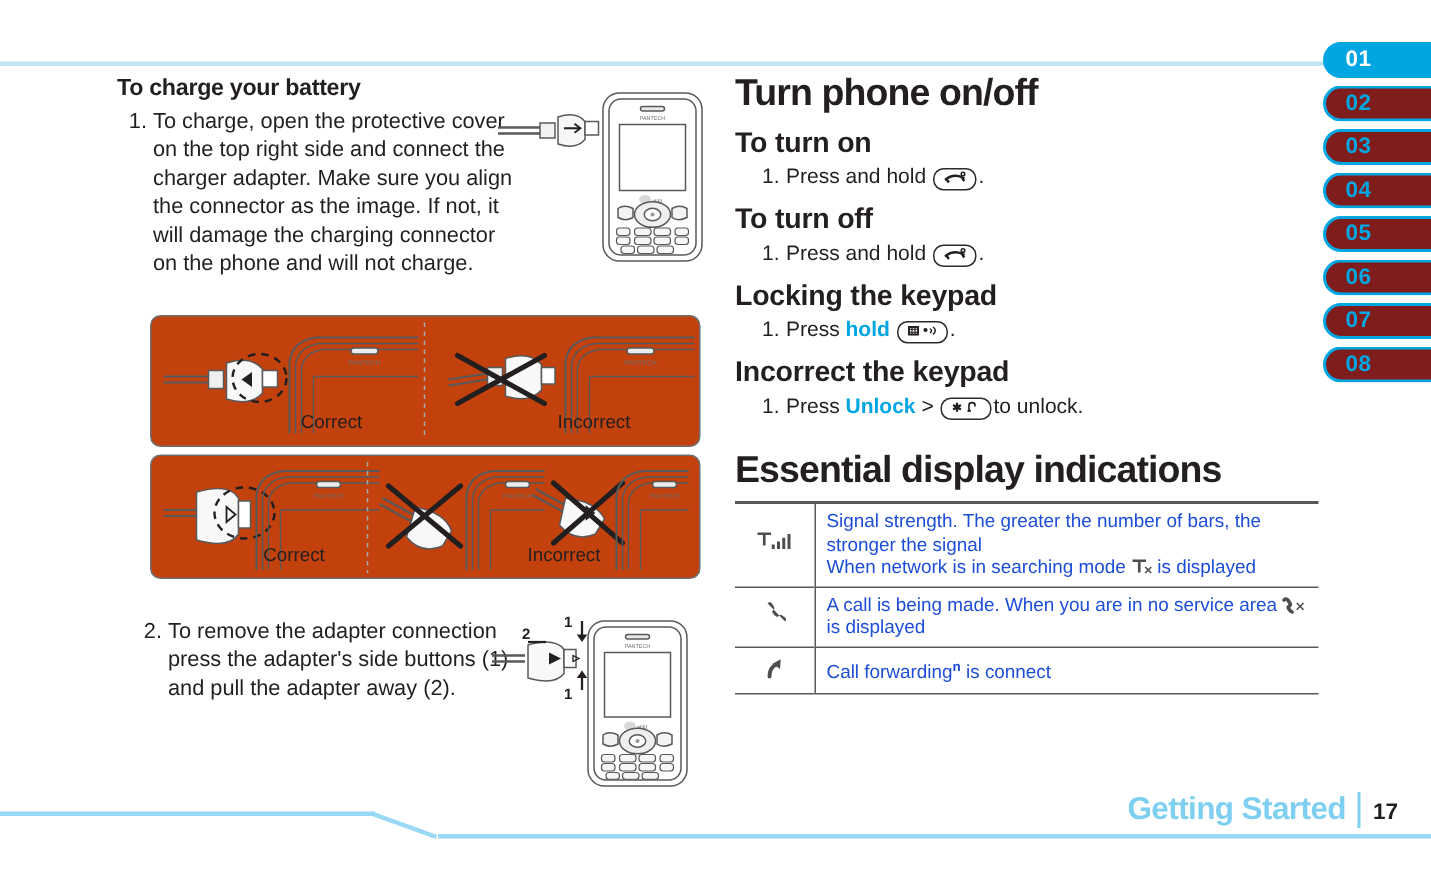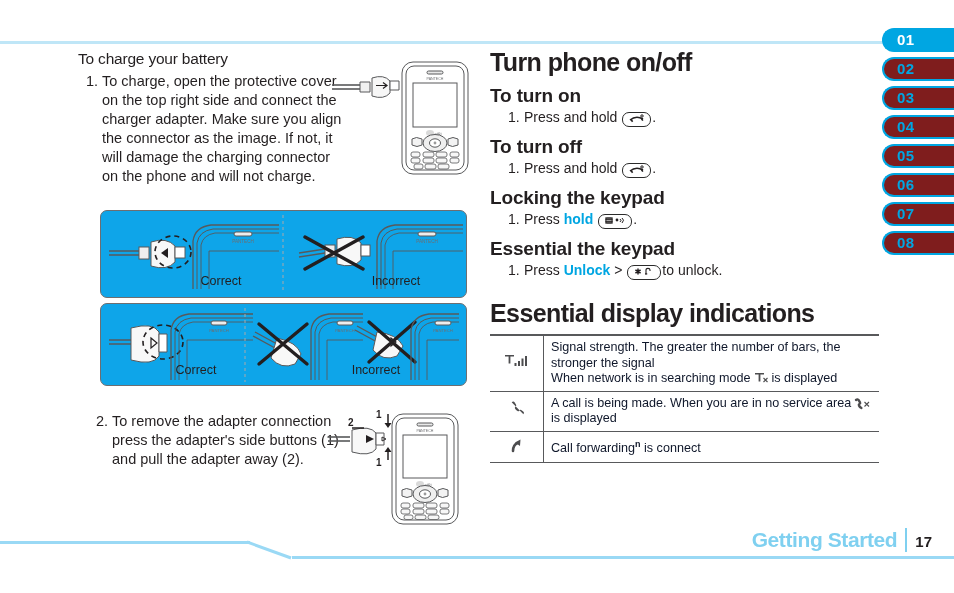--- a/index.html
+++ b/index.html
@@ -25,33 +25,33 @@
     border-top-left-radius:13px;border-bottom-left-radius:13px;
     box-sizing:border-box;
     font-size:15px;font-weight:bold;color:#00a6e2;
     line-height:20px;padding-left:13px;letter-spacing:.3px;
     background:#7f1d1d;
   }
   .tab.active{background:#00a6e2;color:#ffffff;border-color:#00a6e2;}
 
   
   .col-left{position:absolute;left:78px;top:50px;width:400px;}
-  h2.sec{font-size:15.5px;font-weight:normal;margin:0 0 0 0;letter-spacing:-.2px;}
+  h2.sec{font-size:15.5px;font-weight:bold;margin:0 0 0 0;letter-spacing:-.2px;}
   .step{display:flex;font-size:14.5px;line-height:19px;}
   .step .num{width:20px;flex:none;text-align:right;padding-right:4px;}
   .step .body{flex:1;}
 
   .charge-block{position:relative;height:140px;}
   .charge-text{position:absolute;left:0;top:22px;width:265px;}
   .phone-top{position:absolute;left:252px;top:4px;}
 
   
   .fig{
     position:absolute;border:1px solid #6d6e71;border-radius:7px;
-    box-sizing:border-box;background:#0ea5e9;overflow:hidden;
+    box-sizing:border-box;background:#c2410c;overflow:hidden;
   }
   .fig1{left:22px;top:160px;width:367px;height:88px;}
   .fig2{left:22px;top:253px;width:367px;height:83px;}
   .fig-cap{
     position:absolute;font-size:12.5px;color:#231f20;text-align:center;
   }
 
   
   .rm-block{position:absolute;left:0;top:358px;width:400px;height:120px;}
   .rm-text{position:absolute;left:10px;top:4px;width:260px;}
@@ -72,21 +72,21 @@
   .key{
     display:inline-block;border:1.4px solid #2b2b2b;border-radius:7px;
     padding:0 5px;height:13px;line-height:12px;vertical-align:-2px;
     margin:0 1px;background:#fff;white-space:nowrap;
   }
   .key svg{display:inline-block;vertical-align:1px;}
 
   
   table.ind{
     width:389px;border-collapse:collapse;margin-top:5px;
-    font-size:12.6px;line-height:15.5px;color:#0f172a;
+    font-size:12.6px;line-height:15.5px;color:#1d4ed8;
   }
   table.ind tr{border-bottom:1px solid #58595b;}
   table.ind tr:first-child{border-top:2px solid #58595b;}
   table.ind td.icon{
     width:53px;text-align:center;vertical-align:middle;
     border-right:1px solid #58595b;padding:5px 0;
   }
   table.ind td.desc{padding:4px 0 4px 7px;vertical-align:middle;}
   .sup{font-size:9px;vertical-align:super;font-weight:bold;}
 
@@ -383,21 +383,21 @@
               <rect x="2" y="2" width="6" height="5" fill="none" stroke="#231f20" stroke-width="1.3"></rect>
               <path d="M4 1.5 v6 M6 1.5 v6 M1.5 3.5 h7 M1.5 5.5 h7" stroke="#231f20" stroke-width=".8"></path>
               <circle cx="13" cy="4" r="1.4" fill="#231f20"></circle>
               <path d="M16 3 q2 1.5 0 3" stroke="#231f20" stroke-width="1" fill="none"></path>
               <path d="M18 2 q3 2 0 5" stroke="#231f20" stroke-width="1" fill="none"></path>
             </svg>
         </span><span>.</span>
       </span>
     </div>
 
-    <h3 class="sub">Essential the keypad</h3>
+    <h3 class="sub">Incorrect the keypad</h3>
     <div class="r-step">
       <span class="num">1.</span>
       <span>
         <span>Press</span>
         <span class="hl">Unlock</span>
         <span>&gt;</span>
         <span class="key">
           <svg width="22" height="9" viewBox="0 0 22 9">
               <path d="M5 1.5 v6 M2.4 3 l5.2 3 M7.6 3 l-5.2 3" stroke="#231f20" stroke-width="1.5"></path>
               <path d="M13 6.5 v-3.5 q0 -1.6 2 -1.6 q2 0 2 1.6 v1" stroke="#231f20" stroke-width="1.1" fill="none"></path>

